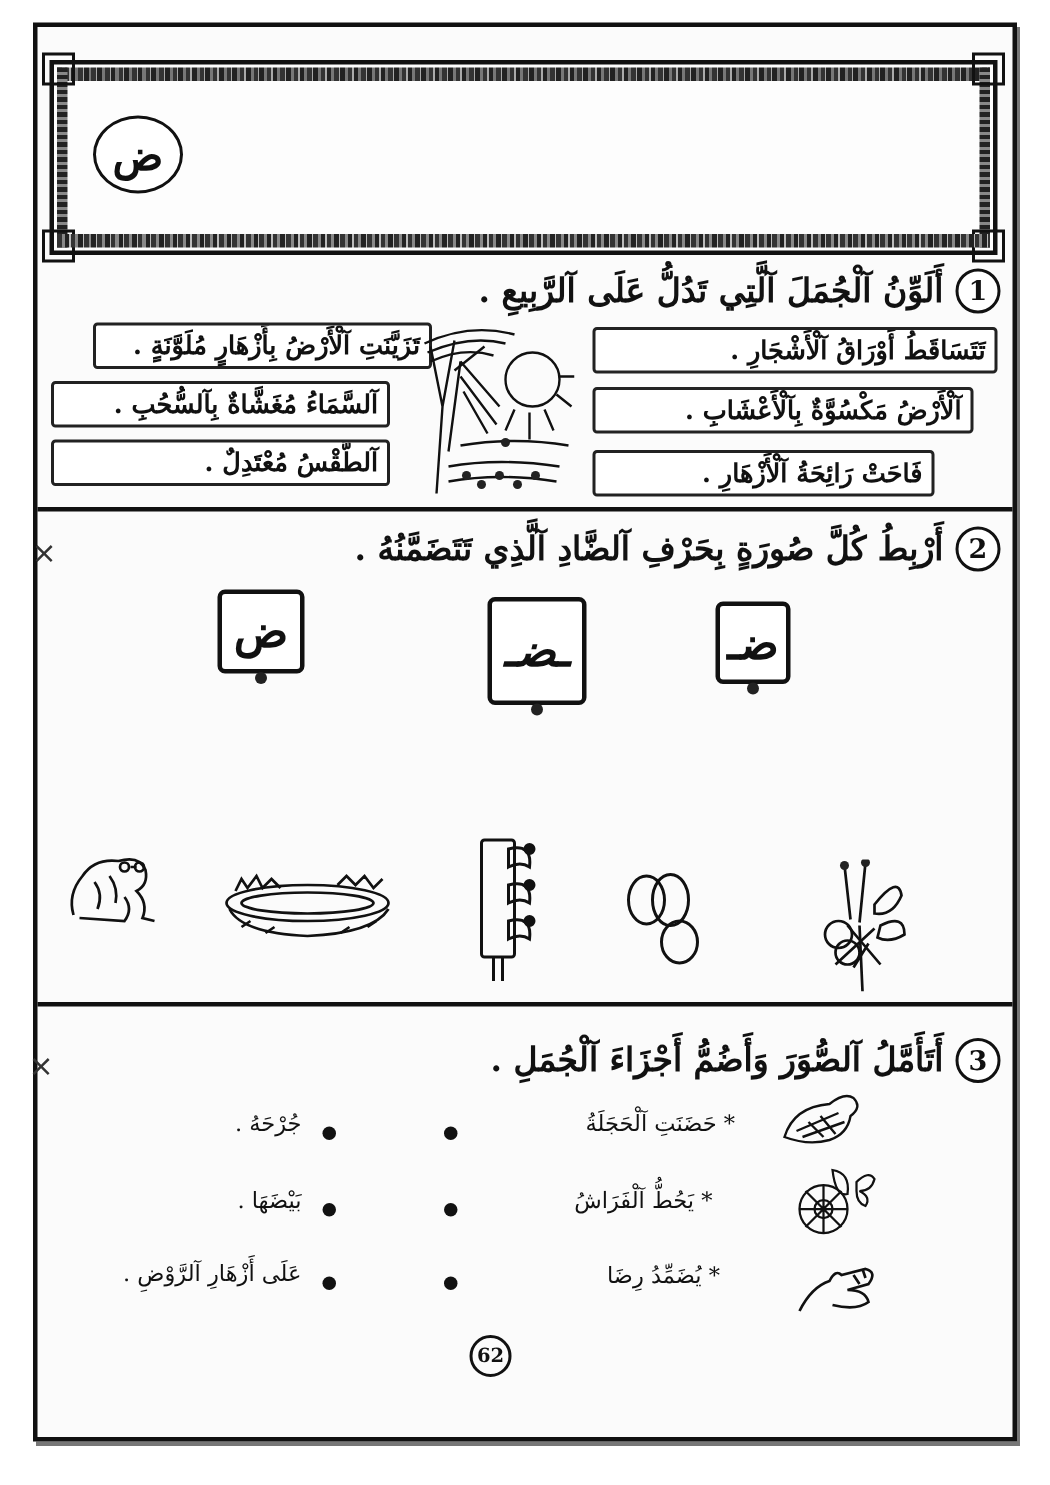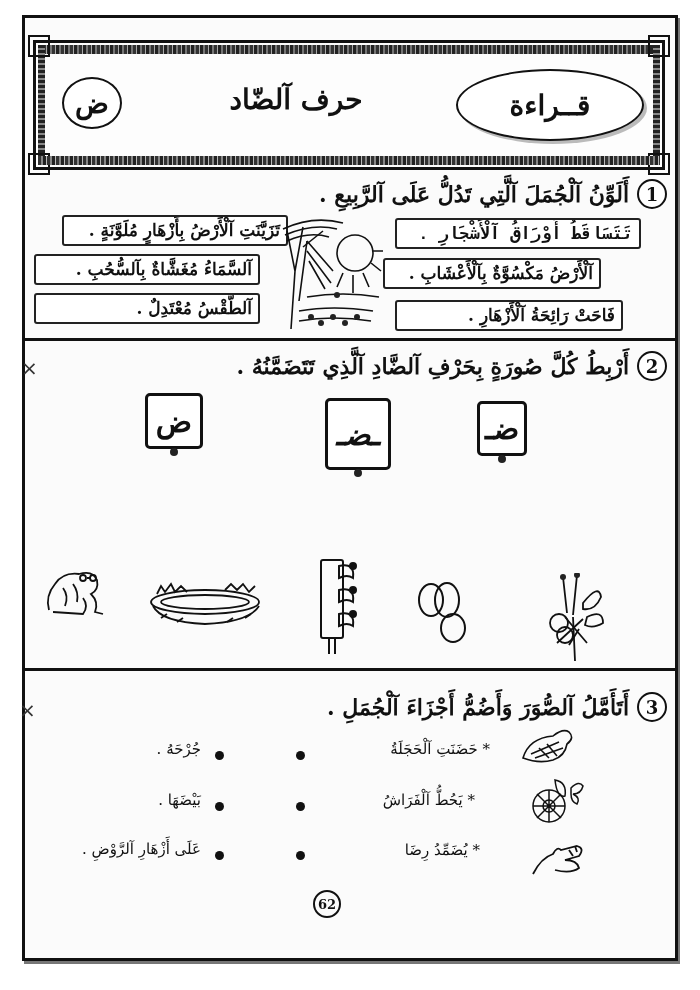--- a/index.html
+++ b/index.html
@@ -131,31 +131,29 @@
 
   <div class="banner">
     <div class="side-l"></div>
     <div class="side-r"></div>
     <div class="corner tl"></div>
     <div class="corner tr"></div>
     <div class="corner bl"></div>
     <div class="corner br"></div>
 
     <div class="letter-circle">ض</div>
-    <div class="banner-title">حرف آلضّاد</div>
-    <div class="lesson-oval">قــراءة</div>
   </div>
 
   <div class="q-heading" style="right:8px; top:161px;">
     <span class="q-num">1</span>
     <span>أَلَوِّنُ آلْجُمَلَ آلَّتِي تَدُلُّ عَلَى آلرَّبِيعِ .</span>
   </div>
 
-  <div class="sentence-box" style="left:370px; top:200px; width:246px;font-family:Liberation Mono, monospace;">تَتَسَاقَطُ أَوْرَاقُ آلْأَشْجَارِ .</div>
-  <div class="sentence-box" style="left:358px; top:240px; width:218px;">آلْأَرْضُ مَكْسُوَّةٌ بِآلْأَعْشَابِ .</div>
+  <div class="sentence-box" style="left:370px; top:200px; width:270px;">تَتَسَاقَطُ أَوْرَاقُ آلْأَشْجَارِ .</div>
+  <div class="sentence-box" style="left:370px; top:240px; width:254px;">آلْأَرْضُ مَكْسُوَّةٌ بِآلْأَعْشَابِ .</div>
   <div class="sentence-box" style="left:370px; top:282px; width:228px;">فَاحَتْ رَائِحَةُ آلْأَزْهَارِ .</div>
 
   <div class="sentence-box" style="left:9px; top:197px; width:226px;margin-left:28px;">تَزَيَّنَتِ آلْأَرْضُ بِأَزْهَارٍ مُلَوَّنَةٍ .</div>
   <div class="sentence-box" style="left:9px; top:275px; width:226px;">آلطَّقْسُ مُعْتَدِلٌ .</div>
   <div class="sentence-box" style="left:9px; top:236px; width:226px;">آلسَّمَاءُ مُغَشَّاةٌ بِآلسُّحُبِ .</div>
 
   <svg class="spring-pic" viewBox="0 0 110 120">
     <g stroke="#111" fill="none" stroke-width="1.6">
       <path d="M18 118 L22 60 L14 20 M22 60 L30 16 M26 90 L34 30"></path>
       <path d="M10 18 Q40 4 70 12 M12 24 Q40 12 64 18 M14 30 Q36 20 56 26"></path>

